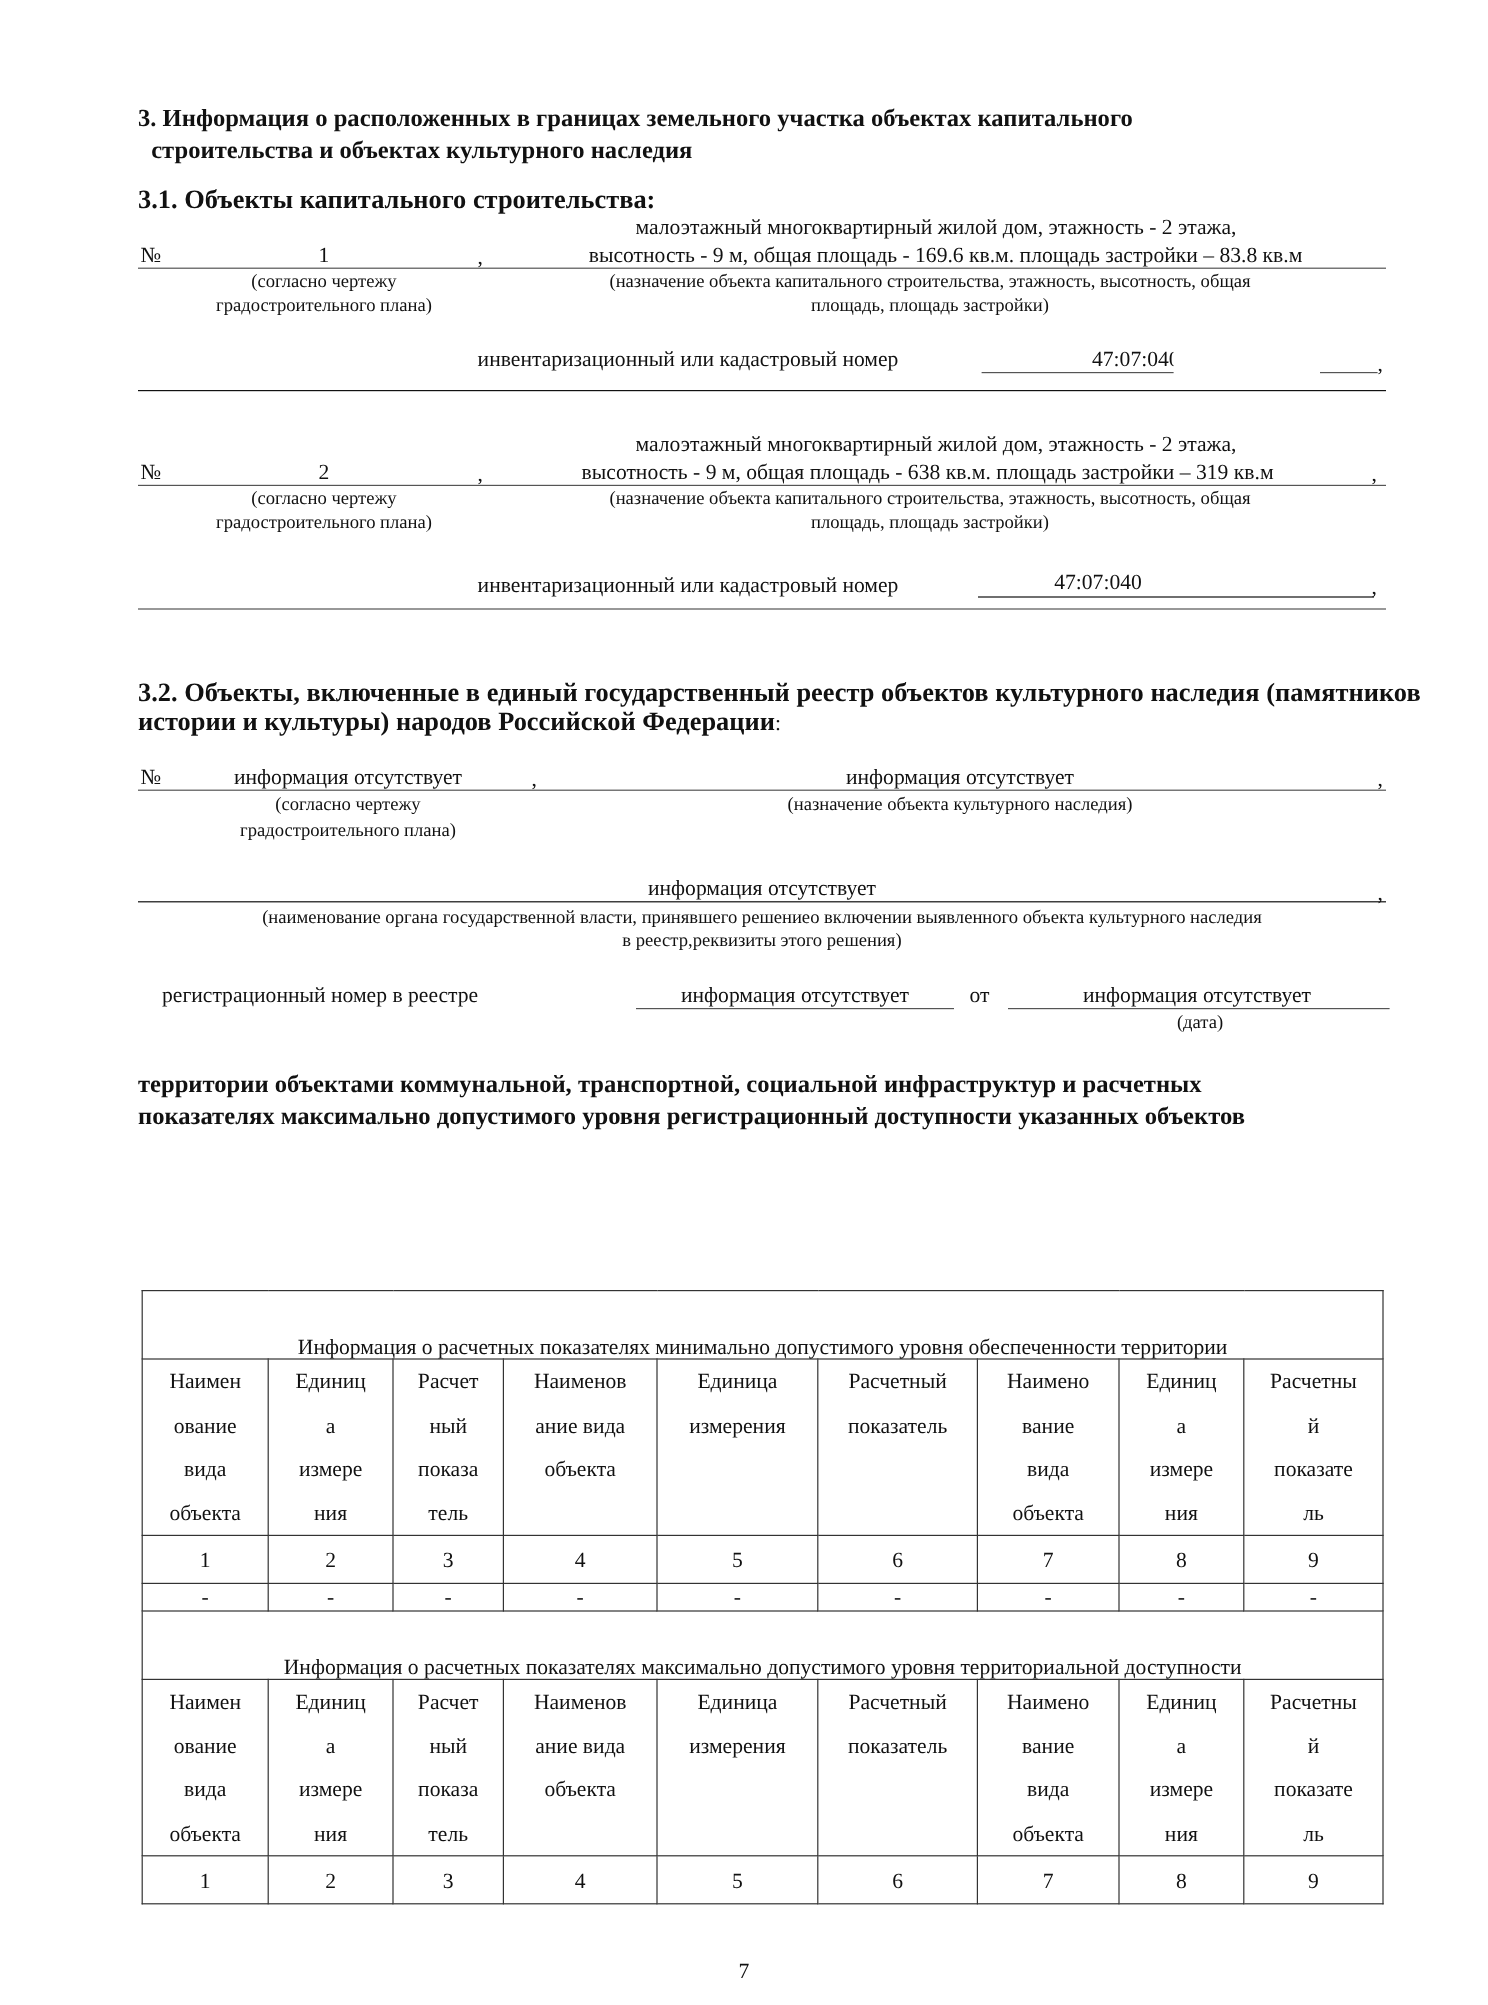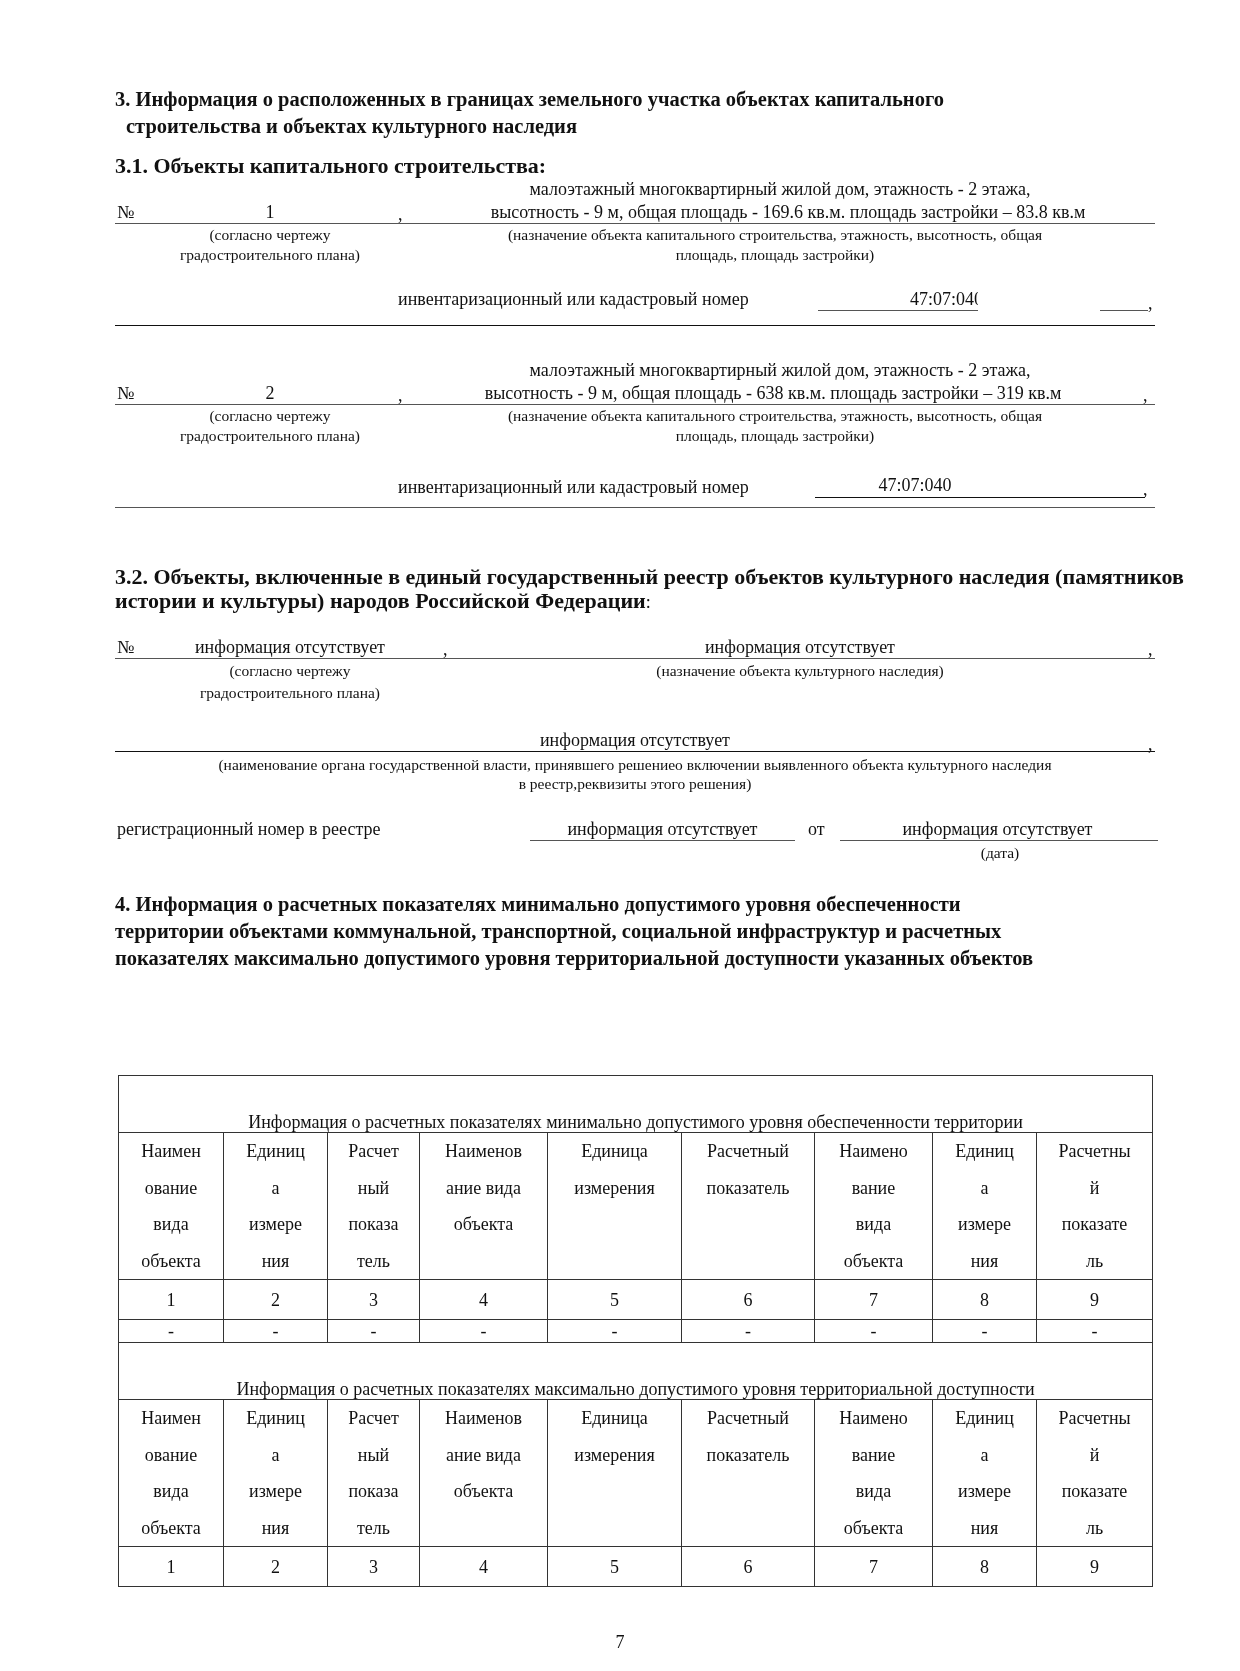--- a/index.html
+++ b/index.html
@@ -93,33 +93,32 @@
   <div class="abs s" style="left:160px;width:260px;top:661px;">(согласно чертежу</div>
   <div class="abs s" style="left:160px;width:260px;top:683px;">градостроительного плана)</div>
   <div class="abs s" style="left:460px;width:680px;top:661px;">(назначение объекта культурного наследия)</div>
 
   <div class="abs t c" style="left:115px;width:1040px;top:729px;">информация отсутствует</div>
   <div class="abs t" style="left:1148px;top:733px;">,</div>
   <div class="line dark" style="left:115px;width:1040px;top:751px;"></div>
   <div class="abs s" style="left:110px;width:1050px;top:755px;">(наименование органа государственной власти, принявшего решениео включении выявленного объекта культурного наследия</div>
   <div class="abs s" style="left:110px;width:1050px;top:774px;">в реестр,реквизиты этого решения)</div>
 
-  <div class="abs t" style="left:117px;top:818px;">регистрационный номер в реестре</div>
+  <div class="abs t" style="left:135px;top:818px;">регистрационный номер в реестре</div>
   <div class="abs t c" style="left:530px;width:265px;top:818px;">информация отсутствует</div>
   <div class="line" style="left:530px;width:265px;top:840px;"></div>
   <div class="abs t" style="left:808px;top:818px;">от</div>
   <div class="abs t c" style="left:840px;width:315px;top:818px;">информация отсутствует</div>
   <div class="line" style="left:840px;width:318px;top:840px;"></div>
   <div class="abs s" style="left:940px;width:120px;top:843px;">(дата)</div>
 </div>
 
 <div class="abs" style="left:115px;top:891px;">
-  <div class="h-bold">4. Информация о расчетных показателях минимально допустимого уровня обеспеченности</div>
   <div class="h-bold">территории объектами коммунальной, транспортной, социальной инфраструктур и расчетных</div>
-  <div class="h-bold">показателях максимально допустимого уровня территориальной доступности указанных объектов</div>
+  <div class="h-bold">показателях максимально допустимого уровня регистрационный доступности указанных объектов</div>
 </div>
 
 <table class="grid">
   <colgroup>
     <col style="width:105px">
       <col style="width:104px">
       <col style="width:92px">
     <col style="width:128px">
       <col style="width:134px">
       <col style="width:133px">

